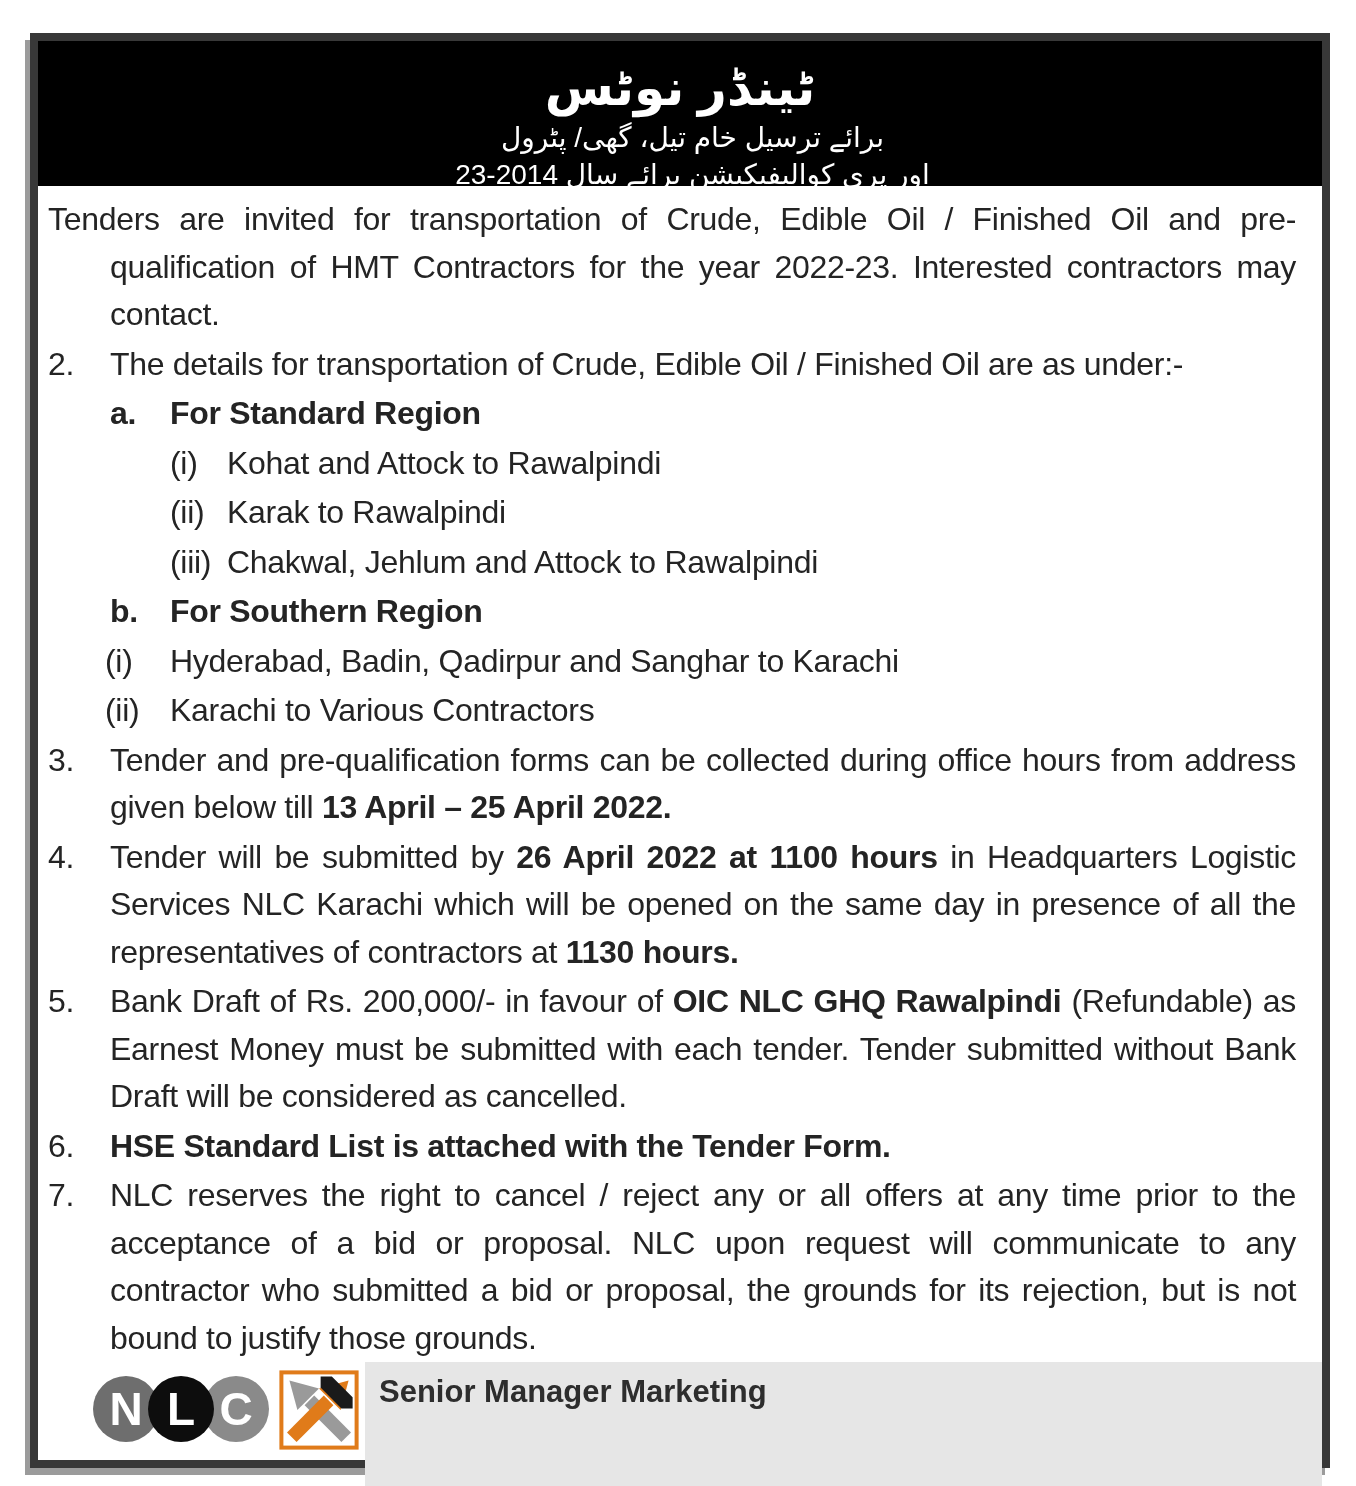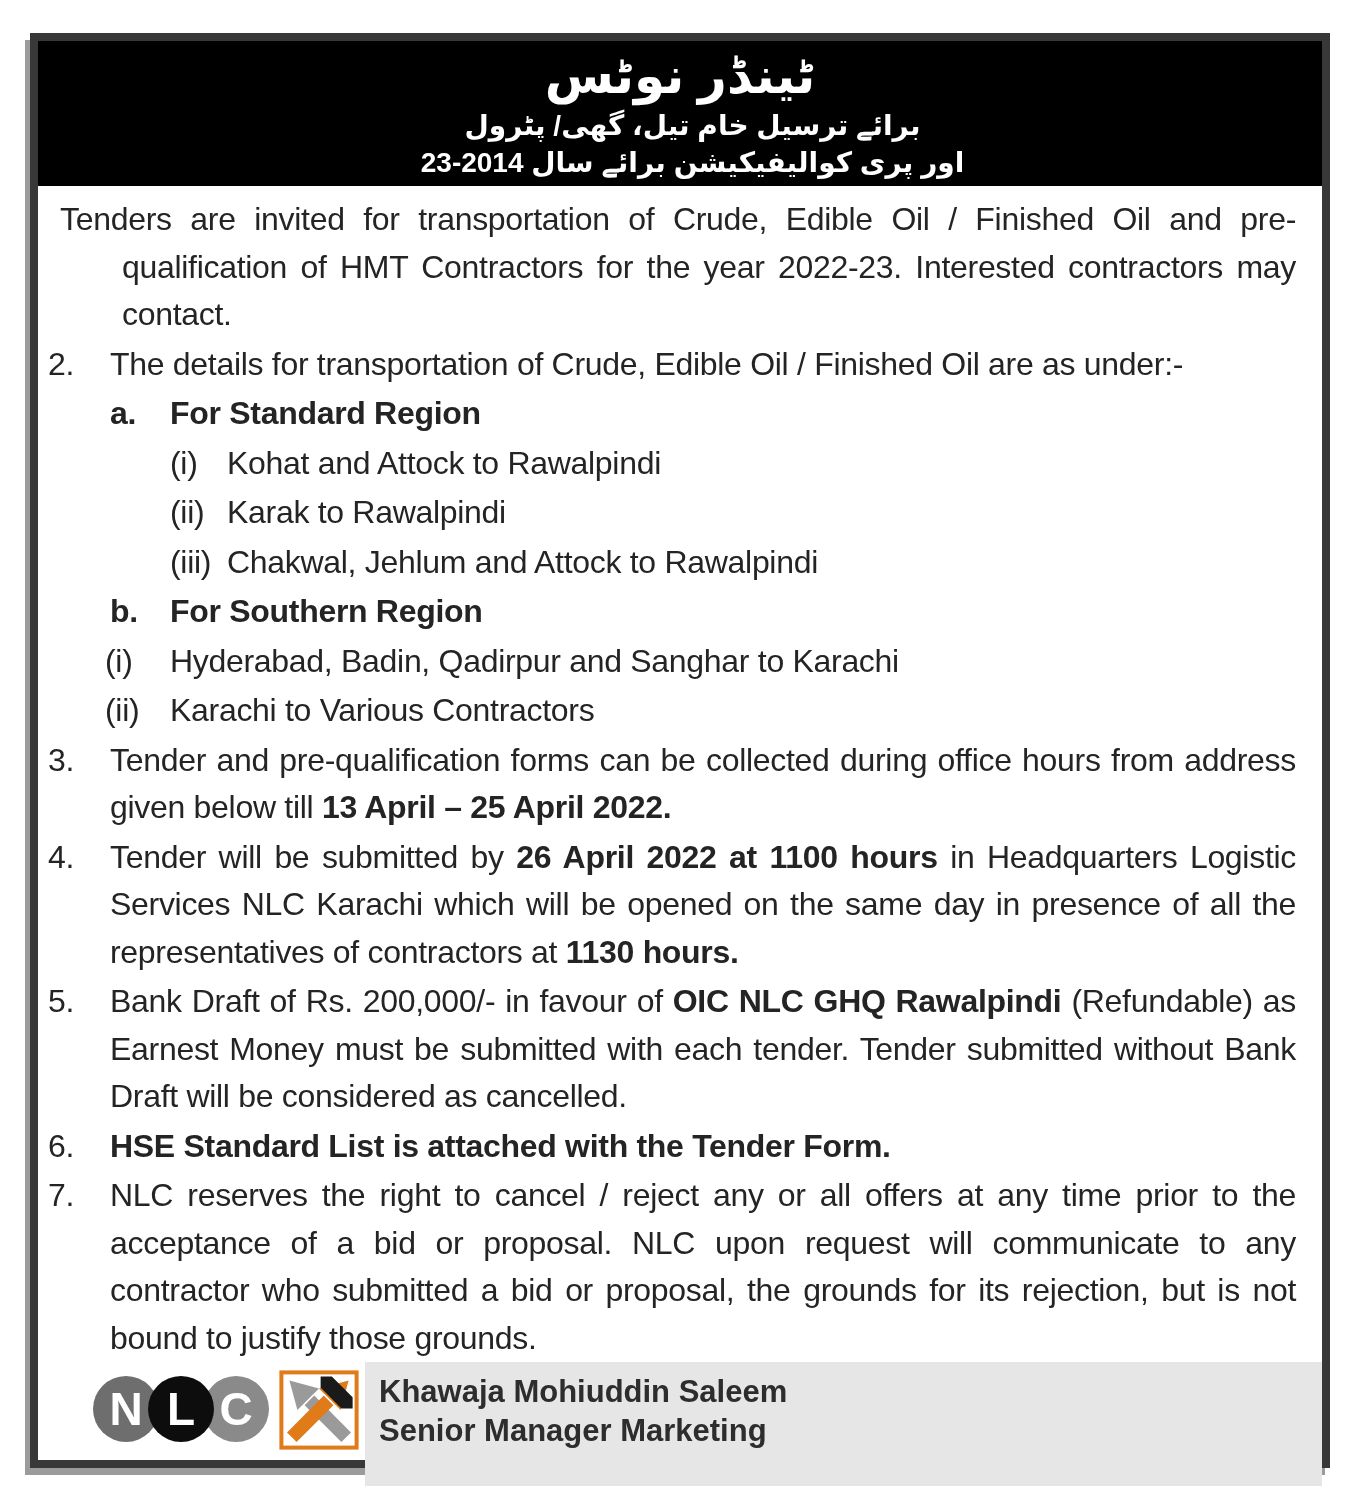--- a/index.html
+++ b/index.html
@@ -12,28 +12,28 @@
     position:absolute; left:30px; top:33px; width:1300px; height:1435px;
     box-sizing:border-box; border:8px solid #383838; background:#ffffff;
     box-shadow:-5px 7px 0 #9b9b9b;
     display:flex; flex-direction:column;
   }
   
   .hdr {
     height:145px; background:#000000; color:#ffffff; text-align:center;
     direction:rtl; flex-shrink:0; overflow:hidden;
   }
-  .hdr-title { font-size:50px; font-weight:bold; line-height:62px; padding-top:4px; }
-  .hdr-sub   { font-size:28px; font-weight:bold; line-height:37px;padding-left:25px; }
+  .hdr-title { font-size:50px; font-weight:bold; line-height:62px; padding-top:16px; }
+  .hdr-sub   { font-size:28px; font-weight:normal; line-height:37px;padding-left:25px; }
   
   .bd {
     flex:1; padding:10px 26px 0 10px; font-size:32px; line-height:47.5px;
     color:#242424; letter-spacing:-0.3px;
   }
-  .intro { margin:0 0 2px 12px; padding-left:62px; text-indent:-62px; text-align:justify; }
+  .intro { margin:0 0 2px 0; padding-left:62px; text-indent:-62px; text-align:justify; }
   .row  { display:flex; margin-top:2px; }
   .num  { width:62px; flex-shrink:0; }
   .txt  { flex:1; }
   .just { text-align:justify; }
   .ind-a  { margin-left:62px; }          
   .mk-ab  { width:60px; flex-shrink:0; font-weight:bold; }
   .ind-ai { margin-left:122px; }         
   .mk-ai  { width:57px; flex-shrink:0; }
   .ind-bi { margin-left:57px; }          
   .mk-bi  { width:65px; flex-shrink:0; }
@@ -156,20 +156,19 @@
               <polygon points="10,78 22,90 68,44 56,32" fill="#e07b1a"></polygon>
               <polygon points="87,13 50,23 77,50" fill="#e07b1a"></polygon>
               <polygon points="52,8 66,8 92,34 92,48 78,48 52,22" fill="#1a1a1a"></polygon>
             </svg>
           </span>
         </div>
 
       </div>
 
       <div class="ftr-right">
-        <div class="cl">Khawaja Mohiuddin Saleem</div>
         <div class="cl">Senior Manager Marketing</div>
 
       </div>
 
     </div>
   </div>
 </div>
 
 </body></html>

